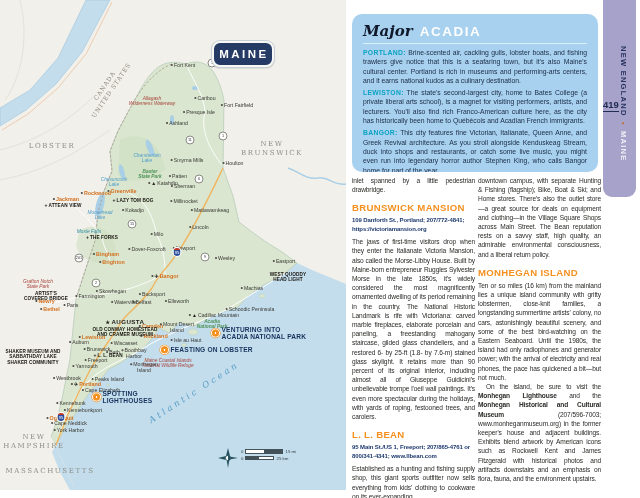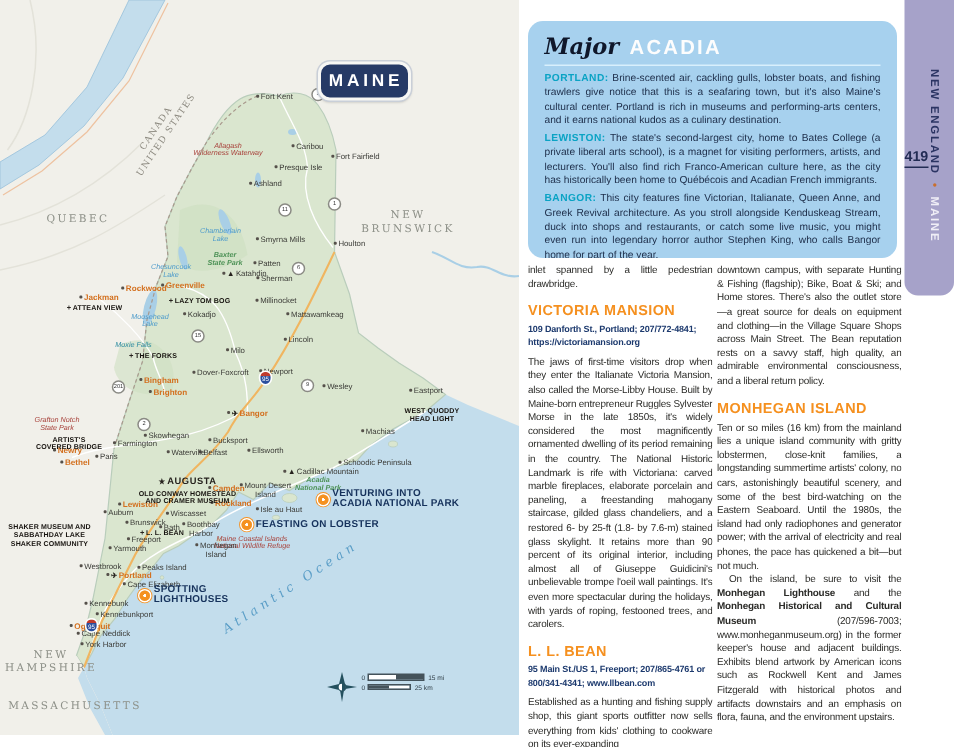--- a/index.html
+++ b/index.html
@@ -140,21 +140,21 @@
         <polygon points="0,-10 2,-2 0,10 -2,-2" fill="#24505e"></polygon>
         <polygon points="-10,0 -2,-2 10,0 -2,2" fill="#24505e"></polygon>
         <polygon points="-5,-5 -1,-1 5,5 1,1" fill="#57808c"></polygon>
         <polygon points="5,-5 1,-1 -5,5 -1,1" fill="#57808c"></polygon>
         <circle r="2.6" fill="#fff" stroke="#24505e" stroke-width="0.7"></circle>
         <path d="M0,-2.6 A2.6,2.6 0 0 1 0,2.6 Z" fill="#24505e"></path>
       </g>
     </svg>
 
     <div class="map-labels">
-        <span class="ml ml-region" style="left: 52px; top: 146px;">QUEBEC</span>
+        <span class="ml ml-region" style="left: 52px; top: 146px;">LOBSTER</span>
         <span class="ml ml-region" style="left: 272px; top: 148px;">NEW
 BRUNSWICK</span>
         <span class="ml ml-region" style="left: 34px; top: 441px;">NEW
 HAMPSHIRE</span>
         <span class="ml ml-region" style="left: 50px; top: 471px;">MASSACHUSETTS</span>
         <span class="ml ml-border" style="left: 108px; top: 88px;">CANADA
 UNITED STATES</span>
         <span class="ml ml-ocean" style="left: 194px; top: 392px;">Atlantic Ocean</span>
         <span class="ml ml-lake" style="left: 100px; top: 215px;">Moosehead
 Lake</span>
@@ -300,21 +300,21 @@
     </div>
     <div>
         <p class="cb-p"><span class="cb-lead">PORTLAND:</span> Brine-scented air, cackling gulls, lobster boats, and fishing trawlers give notice that this is a seafaring town, but it's also Maine's cultural center. Portland is rich in museums and performing-arts centers, and it earns national kudos as a culinary destination.</p>
         <p class="cb-p"><span class="cb-lead">LEWISTON:</span> The state's second-largest city, home to Bates College (a private liberal arts school), is a magnet for visiting performers, artists, and lecturers. You'll also find rich Franco-American culture here, as the city has historically been home to Québécois and Acadian French immigrants.</p>
         <p class="cb-p"><span class="cb-lead">BANGOR:</span> This city features fine Victorian, Italianate, Queen Anne, and Greek Revival architecture. As you stroll alongside Kenduskeag Stream, duck into shops and restaurants, or catch some live music, you might even run into legendary horror author Stephen King, who calls Bangor home for part of the year.</p>
       </div>
   </div>
 
   <div class="col col-left">
       <p class="col-p">inlet spanned by a little pedestrian drawbridge.</p>
-      <div class="col-h">VICTORIA MANSION</div>
+      <div class="col-h">BRUNSWICK MANSION</div>
       <div class="col-a">109 Danforth St., Portland; 207/772-4841; https://victoriamansion.org</div>
       <p class="col-p">The jaws of first-time visitors drop when they enter the Italianate Victoria Mansion, also called the Morse-Libby House. Built by Maine-born entrepreneur Ruggles Sylvester Morse in the late 1850s, it's widely considered the most magnificently ornamented dwelling of its period remaining in the country. The National Historic Landmark is rife with Victoriana: carved marble fireplaces, elaborate porcelain and paneling, a freestanding mahogany staircase, gilded glass chandeliers, and a restored 6- by 25-ft (1.8- by 7.6-m) stained glass skylight. It retains more than 90 percent of its original interior, including almost all of Giuseppe Guidicini's unbelievable trompe l'oeil wall paintings. It's even more spectacular during the holidays, with yards of roping, festooned trees, and carolers.</p>
       <div class="col-h">L. L. BEAN</div>
       <div class="col-a">95 Main St./US 1, Freeport; 207/865-4761 or 800/341-4341; www.llbean.com</div>
       <p class="col-p">Established as a hunting and fishing supply shop, this giant sports outfitter now sells everything from kids' clothing to cookware on its ever-expanding</p>
     </div>
   <div class="col col-right">
       <p class="col-p">downtown campus, with separate Hunting &amp; Fishing (flagship); Bike, Boat &amp; Ski; and Home stores. There's also the outlet store—a great source for deals on equipment and clothing—in the Village Square Shops across Main Street. The Bean reputation rests on a savvy staff, high quality, an admirable environmental consciousness, and a liberal return policy.</p>
       <div class="col-h">MONHEGAN ISLAND</div>
       <p class="col-p">Ten or so miles (16 km) from the mainland lies a unique island community with gritty lobstermen, close-knit families, a longstanding summertime artists' colony, no cars, astonishingly beautiful scenery, and some of the best bird-watching on the Eastern Seaboard. Until the 1980s, the island had only radiophones and generator power; with the arrival of electricity and real phones, the pace has quickened a bit—but not much.</p>

